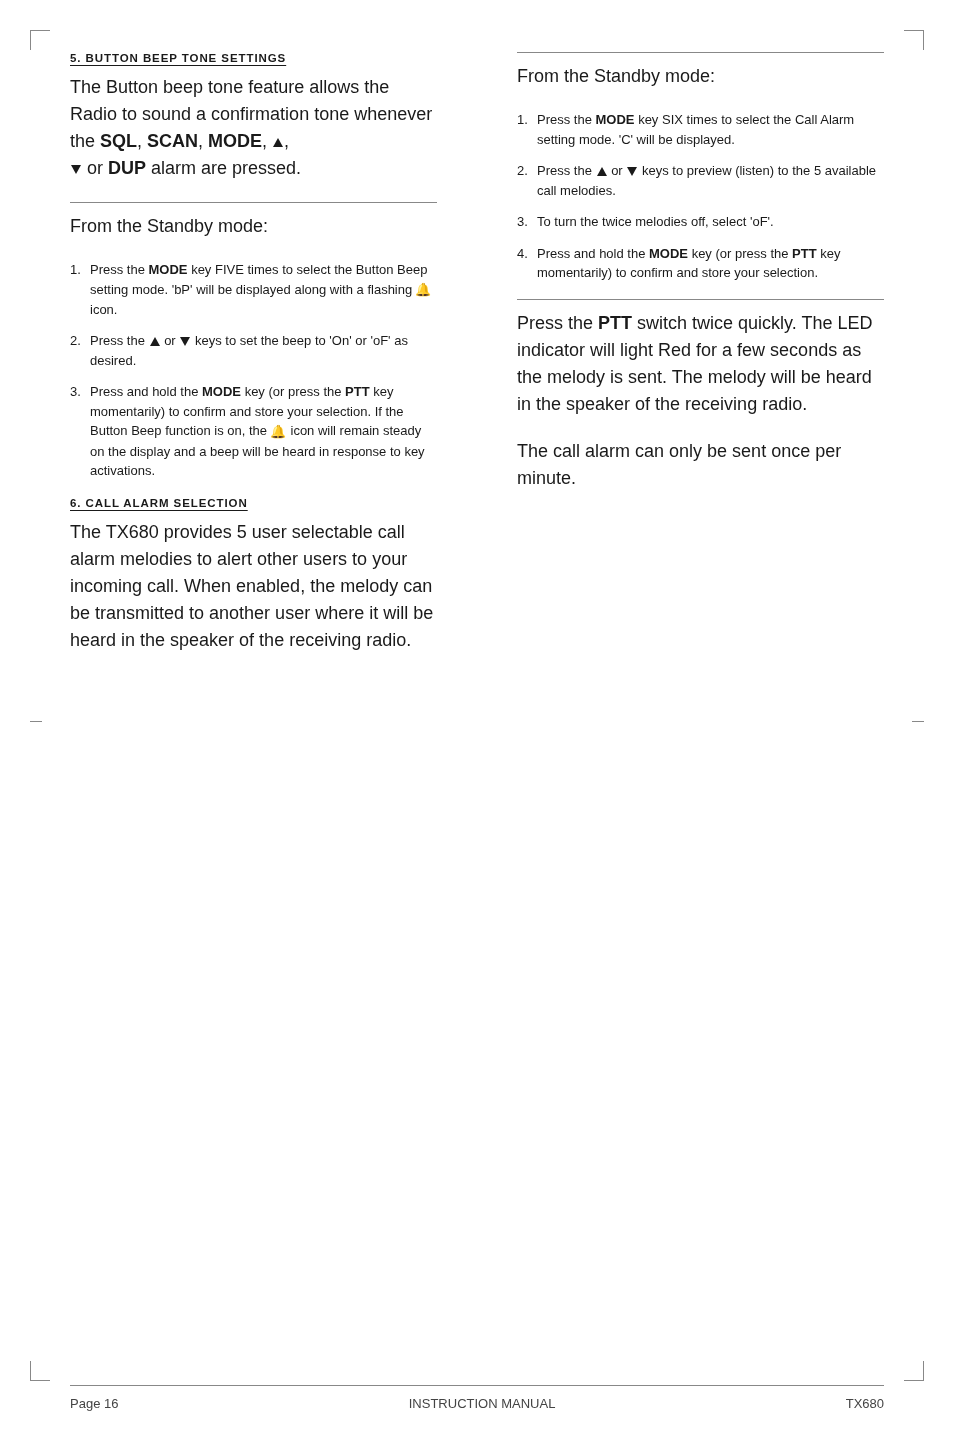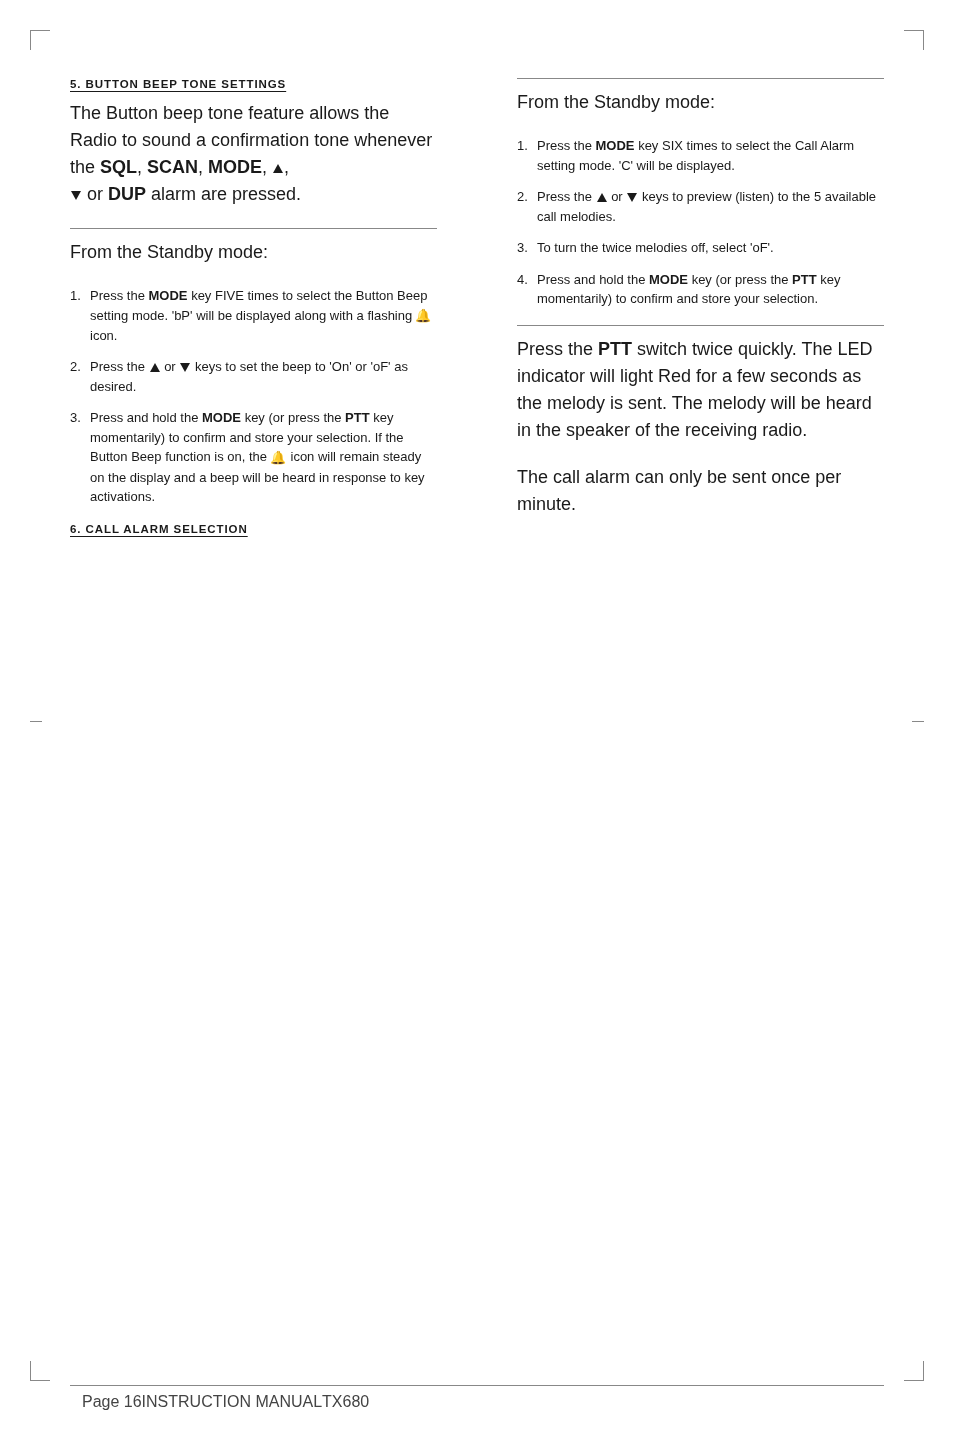--- a/index.html
+++ b/index.html
@@ -16,21 +16,21 @@
       font-family: Arial, Helvetica, sans-serif;
       font-size: 13px;
       color: #1a1a1a;
     }
 
     .page {
       width: 954px;
       min-height: 1441px;
       background: #ffffff;
       position: relative;
-      padding: 58px 0 0 0;
+      padding: 32px 0 0 0;
     }
 
     
     .corner-mark {
       position: absolute;
       width: 20px;
       height: 20px;
       border-color: #888;
       border-style: solid;
     }
@@ -163,27 +163,27 @@
     .bell-icon {
       display: inline-block;
       font-size: 13px;
       vertical-align: middle;
     }
 
     
     .footer {
       position: absolute;
       bottom: 30px;
-      left: 12px;
+      left: 0;
       right: 0;
       padding: 0 70px;
       display: flex;
-      justify-content: flex-start;
+      justify-content: space-between;
       align-items: center;
-      font-size: 16px;
+      font-size: 13px;
       color: #444;
     }
 
     .footer-line {
       position: absolute;
       bottom: 55px;
       left: 70px;
       right: 70px;
       border-top: 1px solid #888;
     }
@@ -224,20 +224,21 @@
           <span class="text">Press the <span class="tri-up"></span> or <span class="tri-down"></span> keys to set the beep to 'On' or 'oF' as desired.</span>
         </li>
         <li>
           <span class="num">3.</span>
           <span class="text">Press and hold the <strong>MODE</strong> key (or press the <strong>PTT</strong> key momentarily) to confirm and store your selection. If the Button Beep function is on, the <span class="bell-icon">🔔</span> icon will remain steady on the display and a beep will be heard in response to key activations.</span>
         </li>
       </ol>
 
       <div class="section-heading">6. CALL ALARM SELECTION</div>
 
+      <p class="section-body">The TX680 provides 5 user selectable call alarm melodies to alert other users to your incoming call. When enabled, the melody can be transmitted to another user where it will be heard in the speaker of the receiving radio.</p>
 
     </div>
 
     <div class="right-column">
 
       <hr class="divider">
 
       <p class="section-body">From the Standby mode:</p>
 
       <ol class="instruction-list">

